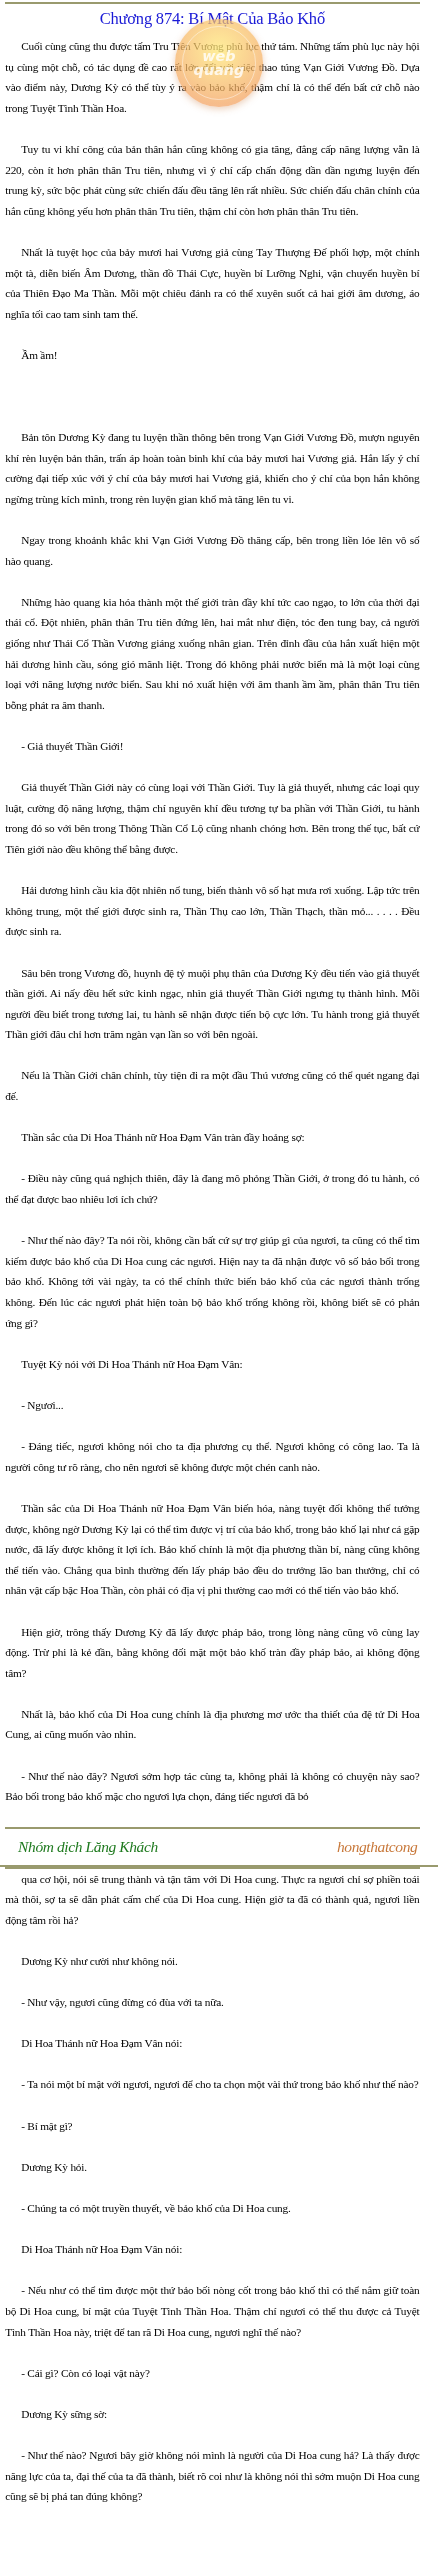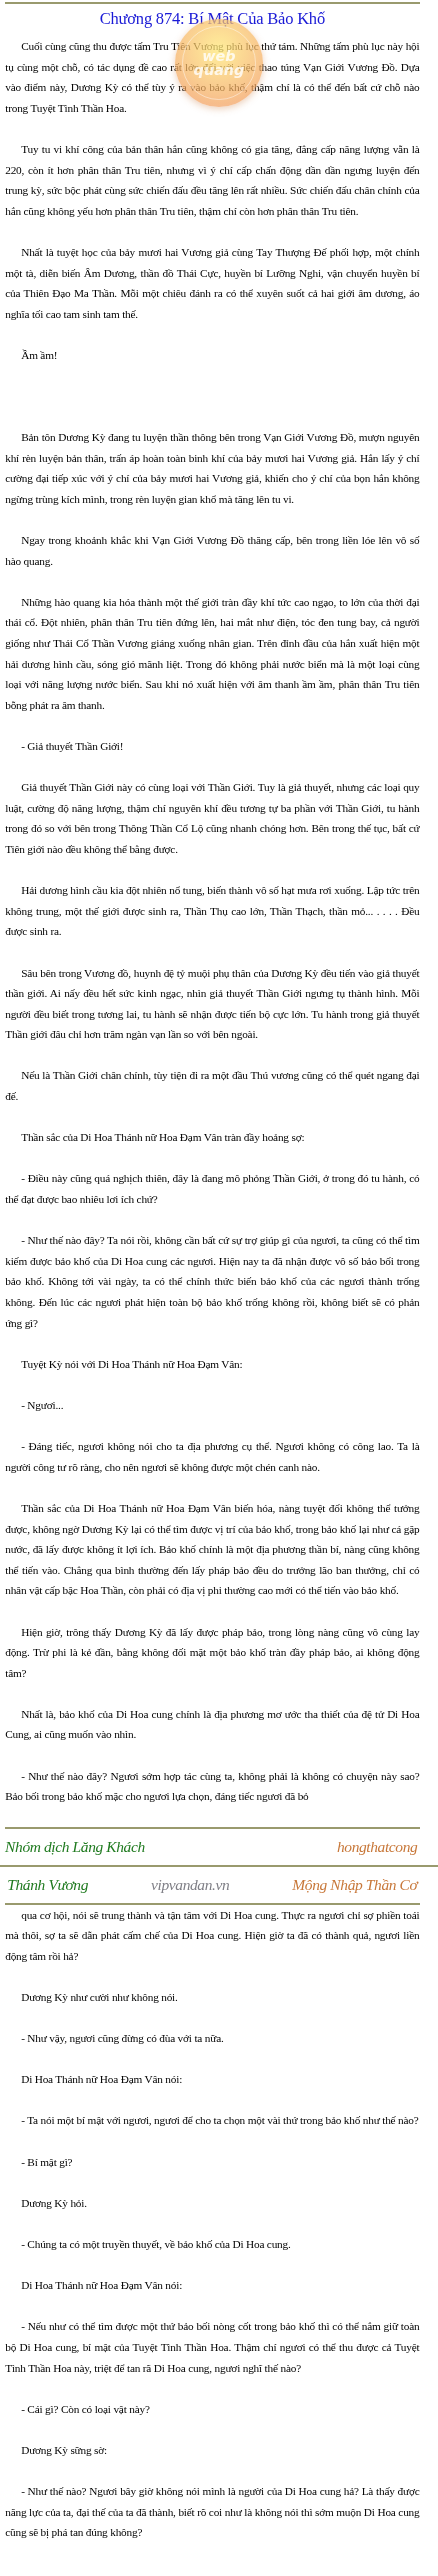--- a/index.html
+++ b/index.html
@@ -56,30 +56,25 @@
       <p class="para">- Đáng tiếc, ngươi không nói cho ta địa phương cụ thể. Ngươi không có công lao. Ta là người công tư rõ ràng, cho nên ngươi sẽ không được một chén canh nào.</p>
       <p class="para">Thần sắc của Di Hoa Thánh nữ Hoa Đạm Vân biến hóa, nàng tuyệt đối không thể tưởng được, không ngờ Dương Kỳ lại có thể tìm được vị trí của bảo khố, trong bảo khố lại như cá gặp nước, đã lấy được không ít lợi ích. Bảo khố chính là một địa phương thần bí, nàng cũng không thể tiến vào. Chẳng qua bình thường đến lấy pháp bảo đều do trưởng lão ban thưởng, chỉ có nhân vật cấp bậc Hoa Thần, còn phải có địa vị phi thường cao mới có thể tiến vào bảo khố.</p>
       <p class="para">Hiện giờ, trông thấy Dương Kỳ đã lấy được pháp bảo, trong lòng nàng cũng vô cùng lay động. Trừ phi là kẻ đần, bằng không đối mặt một bảo khố tràn đầy pháp bảo, ai không động tâm?</p>
       <p class="para">Nhất là, bảo khố của Di Hoa cung chính là địa phương mơ ước tha thiết của đệ tử Di Hoa Cung, ai cũng muốn vào nhìn.</p>
       <p class="para">- Như thế nào đây? Ngươi sớm hợp tác cùng ta, không phải là không có chuyện này sao? Bảo bối trong bảo khố mặc cho ngươi lựa chọn, đáng tiếc ngươi đã bỏ</p>
     </div>
 </div>
 
 <div class="page-break">
   <div class="pb-line" style="margin-left:5.2px"></div>
-  <div class="pb-row" style="margin-left:3px">
+  <div class="pb-row" style="margin-left:16px">
     <span class="green">Nhóm dịch Lăng Khách</span>
     <span class="orange">hongthatcong</span>
   </div>
   <div class="pb-line full"></div>
-  <div class="pb-row" style="margin-left:5.2px">
-    <span class="green">Thánh Vương</span>
-    <span class="gray">vipvandan.vn</span>
-    <span class="orange">Mộng Nhập Thần Cơ</span>
-  </div>
   <div class="pb-line" style="margin-left:5.2px"></div>
 </div>
 
 <div class="page">
 
   <div id="p1">
       <p class="para">qua cơ hội, nói sẽ trung thành và tận tâm với Di Hoa cung. Thực ra ngươi chỉ sợ phiền toái mà thôi, sợ ta sẽ dẫn phát cấm chế của Di Hoa cung. Hiện giờ ta đã có thành quả, ngươi liền động tâm rồi hả?</p>
       <p class="para">Dương Kỳ như cười như không nói.</p>
       <p class="para">- Như vậy, ngươi cũng đừng có đùa với ta nữa.</p>
       <p class="para">Di Hoa Thánh nữ Hoa Đạm Vân nói:</p>

